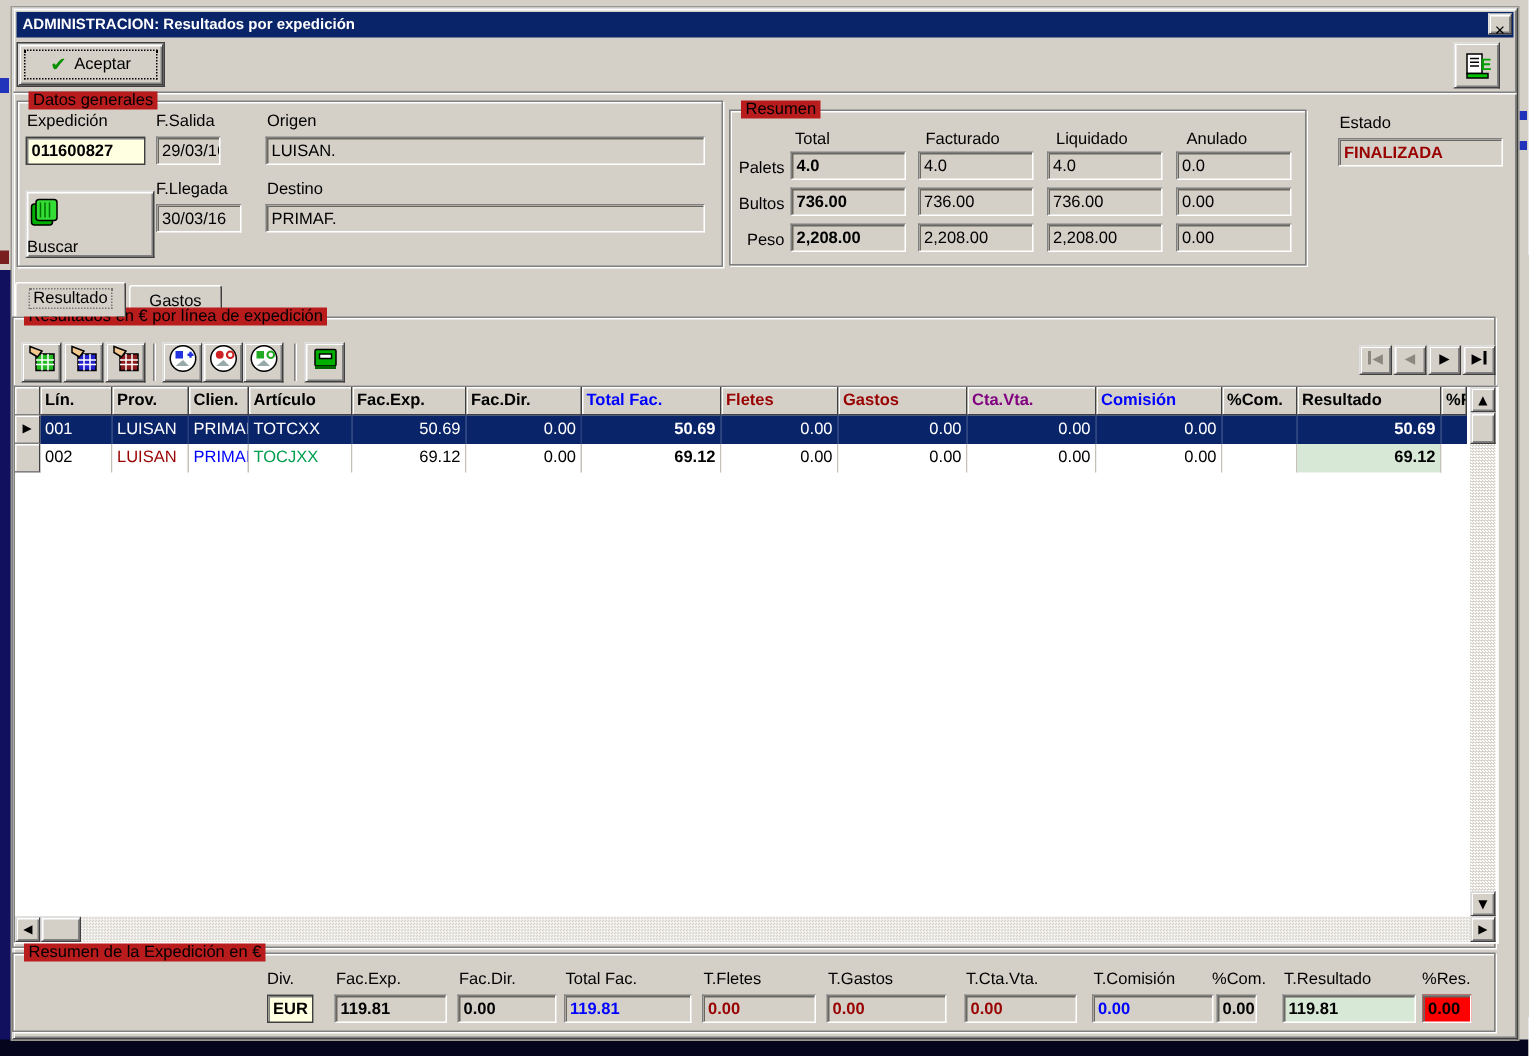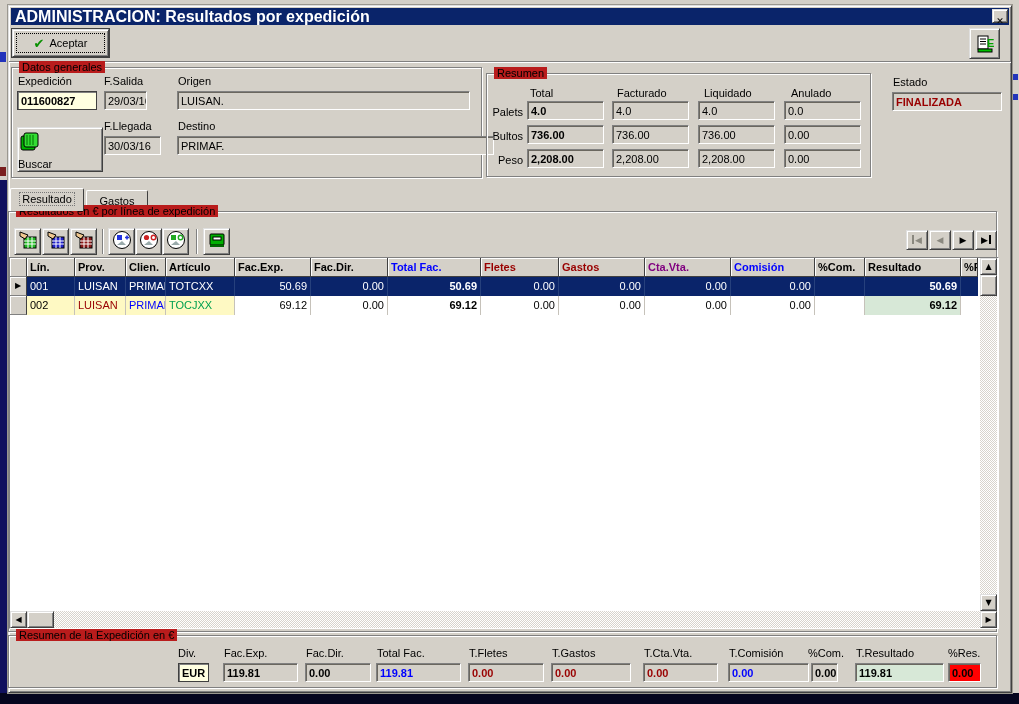--- a/index.html
+++ b/index.html
@@ -42,21 +42,21 @@
       box-shadow:inset 1px 1px 0 #fff;font-family:"DejaVu Sans",sans-serif;
       font-size:8px;line-height:17px;text-align:center;color:#000}
   .sel-row .gc{background:#0A246A;color:#fff;border-right-color:#26407c}
   .num{text-align:right}
   .b{font-weight:bold}
   .c0{width:48px}.c1{width:51px}.c2{width:40px}.c3{width:69px}.c4{width:76px}
   .c5{width:77px}.c6{width:93px}.c7{width:78px}.c8{width:86px}.c9{width:86px}
   .c10{width:84px}.c11{width:50px}.c12{width:96px}.c13{width:17px;border-right:none}
   .hc-blue{color:#0000FF}.hc-maroon{color:#990000}.hc-purple{color:#800080}
   .t-maroon{color:#990000}.t-blue{color:#0000FF}.t-green{color:#00A050}
-  .cream{background:#fef9c3}
+  .cream{background:#ffffff}
   .resultado-cell{background:#D7E8D7}
   .navglyph{font-family:"DejaVu Sans",sans-serif;font-size:9px;line-height:18px}
   .nav-dis{color:#8a887f}
   .barL::before,.barR::after{content:"";display:inline-block;width:2px;height:9px;
       background:currentColor;vertical-align:-1px}
   .barL::before{margin-right:1px}
   .barR::after{margin-left:1px}
 </style>
 </head>
 <body>
@@ -67,21 +67,21 @@
 <div class="abs" style="left:0;top:693px;width:1019px;height:11px;background:#05051e"></div>
 <div class="abs" style="left:1013px;top:74px;width:5px;height:6px;background:#2233bb"></div>
 <div class="abs" style="left:1013px;top:94px;width:5px;height:6px;background:#2233bb"></div>
 
 <div class="abs" style="left:8px;top:5px;width:1004px;height:688px;background:#D4D0C8;
             border:1px solid;border-color:#dfdfdf #404040 #404040 #dfdfdf;
             box-shadow:inset 1px 1px 0 #fff,inset -1px -1px 0 #808080,0 0 0 1px #9a978f"></div>
 
 <div class="abs" style="left:11px;top:8px;width:998px;height:17px;background:#0A246A;
             display:flex;align-items:center">
-  <span style="color:#fff;font-size:16px;font-weight:bold;padding-left:4px;white-space:nowrap">ADMINISTRACION: Resultados por expedición</span>
+  <span style="color:#fff;font-size:10px;font-weight:bold;padding-left:4px;white-space:nowrap">ADMINISTRACION: Resultados por expedición</span>
 </div>
 <div class="btn" style="left:992px;top:9px;width:16px;height:14px;text-align:center">
   <span style="font-family:'DejaVu Sans',sans-serif;font-size:9px;font-weight:bold;line-height:12px">✕</span>
 </div>
 
 <div class="btn" style="left:12px;top:29px;width:97px;height:28px;outline:1px solid #404040">
   <div style="position:absolute;inset:3px;border:1px dotted #000;
        display:flex;align-items:center;justify-content:center;gap:5px">
     <span style="color:#089000;font-family:'DejaVu Sans',sans-serif;font-size:13px;font-weight:bold">✔</span>
     <span style="font-size:11px">Aceptar</span>
@@ -107,21 +107,21 @@
 </div>
 <span class="lbl" style="left:18px;top:75px">Expedición</span>
 <span class="lbl" style="left:104px;top:75px">F.Salida</span>
 <span class="lbl" style="left:178px;top:75px">Origen</span>
 <div class="fld hl" style="left:17px;top:91px;width:80px">011600827</div>
 <div class="fld" style="left:104px;top:91px;width:43px">29/03/16</div>
 <div class="fld" style="left:177px;top:91px;width:293px">LUISAN.</div>
 <span class="lbl" style="left:104px;top:120px">F.Llegada</span>
 <span class="lbl" style="left:178px;top:120px">Destino</span>
 <div class="fld" style="left:104px;top:136px;width:57px">30/03/16</div>
-<div class="fld" style="left:177px;top:136px;width:317px">PRIMAF.</div>
+<div class="fld" style="left:177px;top:136px;width:293px">PRIMAF.</div>
 <div class="btn" style="left:17px;top:127px;width:86px;height:45px;text-align:left">
   <span style="display:inline-block;margin-top:3px">
     <svg width="24" height="22" viewBox="0 0 24 22">
       <rect x="3" y="5" width="14" height="14" rx="2" fill="#00b000" stroke="#000"></rect>
       <rect x="6" y="2" width="14" height="14" rx="2" fill="#33dd33" stroke="#000"></rect>
       <line x1="9" y1="4" x2="9" y2="14" stroke="#007000"></line>
       <line x1="12" y1="4" x2="12" y2="14" stroke="#007000"></line>
       <line x1="15" y1="4" x2="15" y2="14" stroke="#007000"></line>
     </svg>
   </span>

